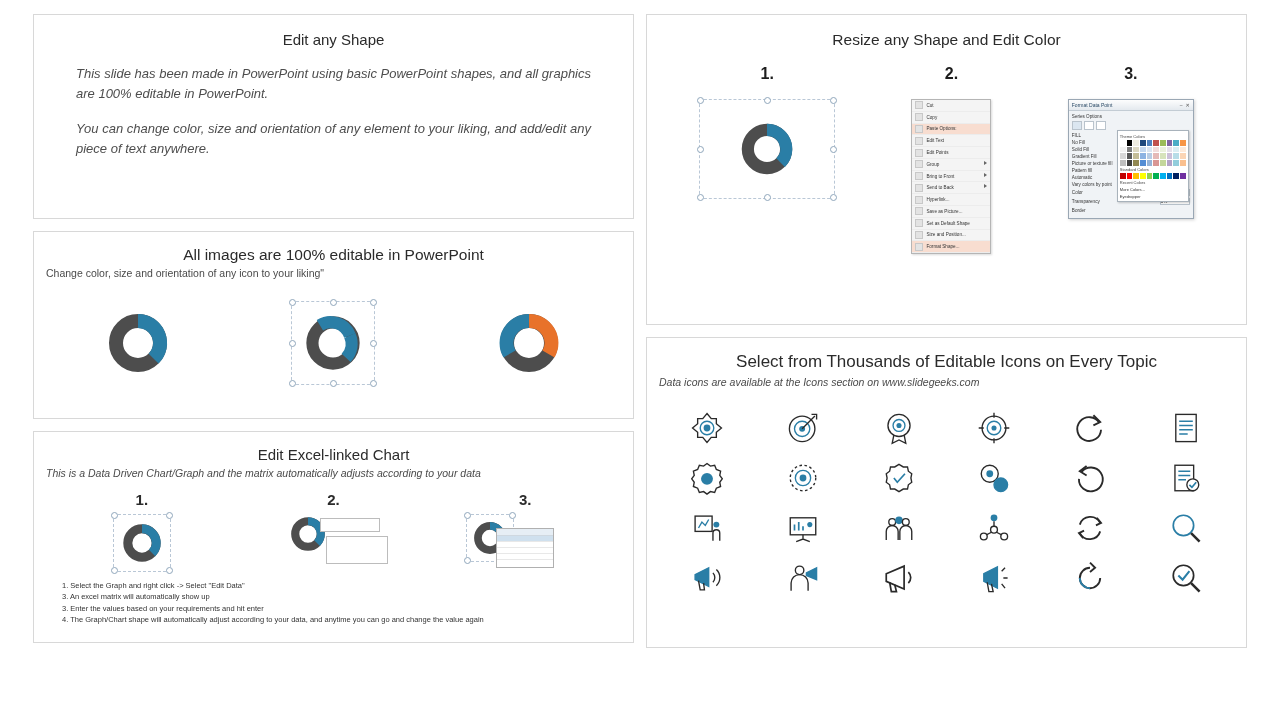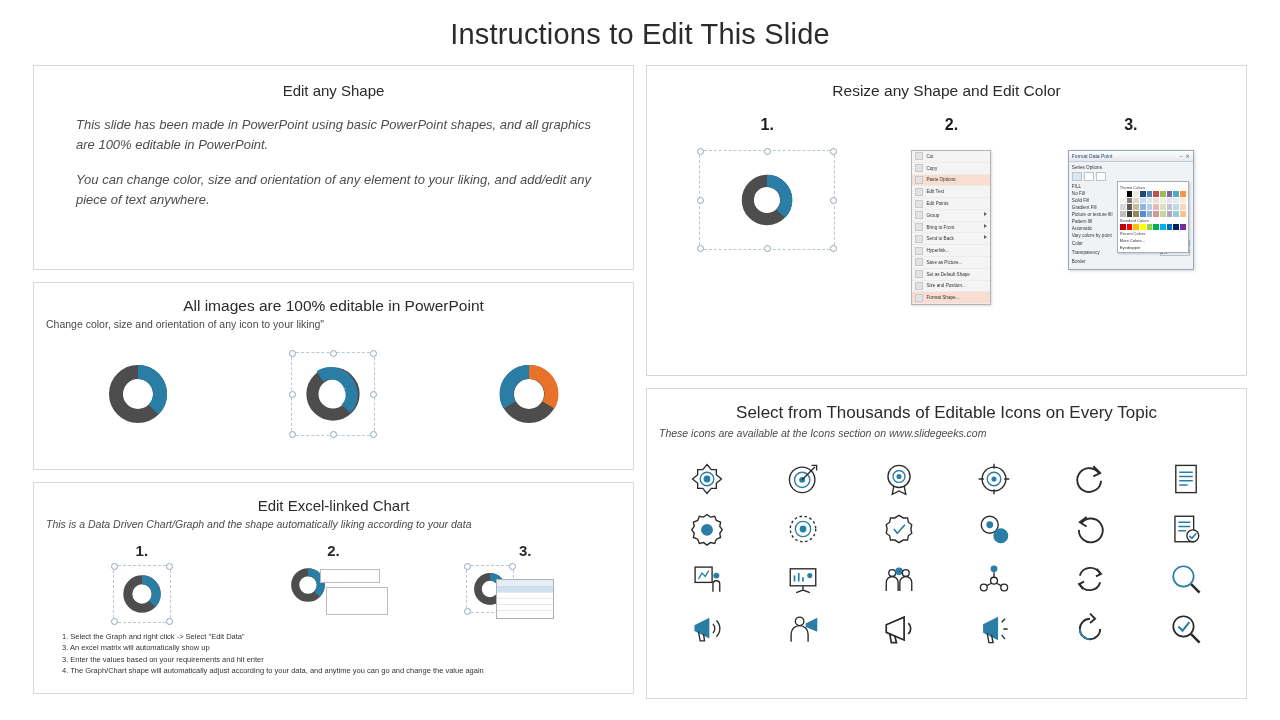--- a/index.html
+++ b/index.html
@@ -222,21 +222,20 @@
     align-items: center;
   }
   .icon-cell { width: 44px; height: 44px; display: flex; align-items: center; justify-content: center; }
   svg { display: block; }
 </style>
 </head>
 <body>
 
 <div class="slide">
 
-  <div class="slide-title">Instructions to Edit This Slide</div>
 
   <div class="columns">
 
     <div class="col-left">
 
       <div class="panel p-edit-shape">
         <div class="panel-title">Edit any Shape</div>
         <p class="body-text">This slide has been made in PowerPoint using basic PowerPoint shapes, and all graphics are 100% editable in PowerPoint.</p>
         <p class="body-text">You can change color, size and orientation of any element to your liking, and add/edit any piece of text anywhere.</p>
       </div>
@@ -275,21 +274,21 @@
               <path d="M31 9 A22 22 0 0 1 50.5 42" fill="none" stroke="#e8722a" stroke-width="14"></path>
               <path d="M11.5 42 A22 22 0 0 1 31 9" fill="none" stroke="#2a7ea6" stroke-width="14"></path>
             </svg>
           </div>
 
         </div>
       </div>
 
       <div class="panel p-excel">
         <div class="panel-title">Edit Excel-linked Chart</div>
-        <div class="panel-sub italic">This is a Data Driven Chart/Graph and the shape automatically  liking according  to your data</div>
+        <div class="panel-sub italic">This is a Data Driven Chart/Graph and the matrix automatically  adjusts according  to your data</div>
 
         <div class="num-row">
 
           <div class="num-item">
             <div class="num-label">1.</div>
             <div style="display:flex;justify-content:center;">
               <div class="sel-box" style="padding:8px;">
                 <span class="handle h-tl"></span>
                 <span class="handle h-tr"></span>
                 <span class="handle h-bl"></span>
@@ -533,21 +532,21 @@
                 <div class="eyedrop">Eyedropper</div>
               </div>
             </div>
           </div>
 
         </div>
       </div>
 
       <div class="panel p-icons">
         <div class="panel-title">Select from Thousands of Editable Icons on Every Topic</div>
-        <div class="panel-sub italic">These icons are available at the Icons section on www.slidegeeks.com</div>
+        <div class="panel-sub italic">Data icons are available at the Icons section on www.slidegeeks.com</div>
 
         <div class="icon-grid">
 
           <div class="icon-cell">
             <svg width="34" height="34" viewBox="0 0 40 40" fill="none" stroke="#2a2a2a" stroke-width="1.6">
               <path d="M20 3 L25 9 L31 9 L31 15 L37 20 L31 25 L31 31 L25 31 L20 37 L15 31 L9 31 L9 25 L3 20 L9 15 L9 9 L15 9 Z"></path>
               <circle cx="20" cy="20" r="8" stroke="#2a7ea6" stroke-width="1.6"></circle>
               <circle cx="20" cy="20" r="4" fill="#2a7ea6" stroke="none"></circle>
             </svg>
           </div>

